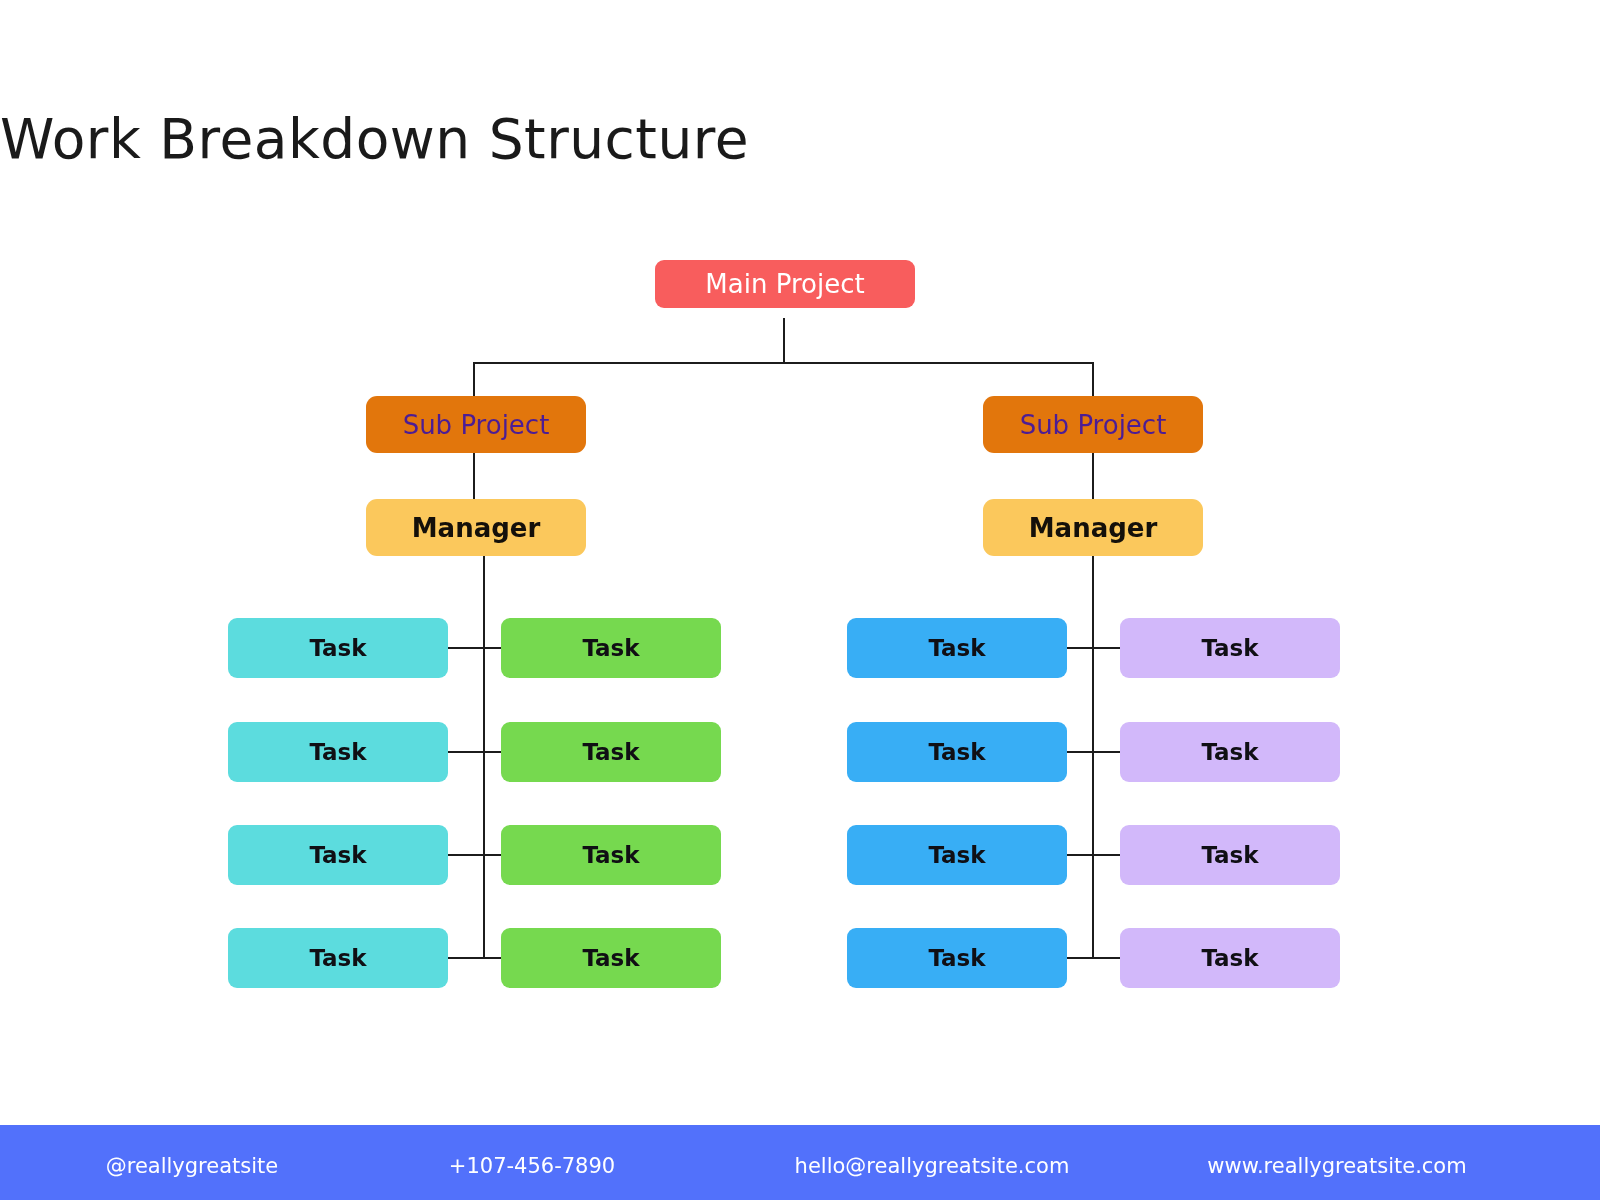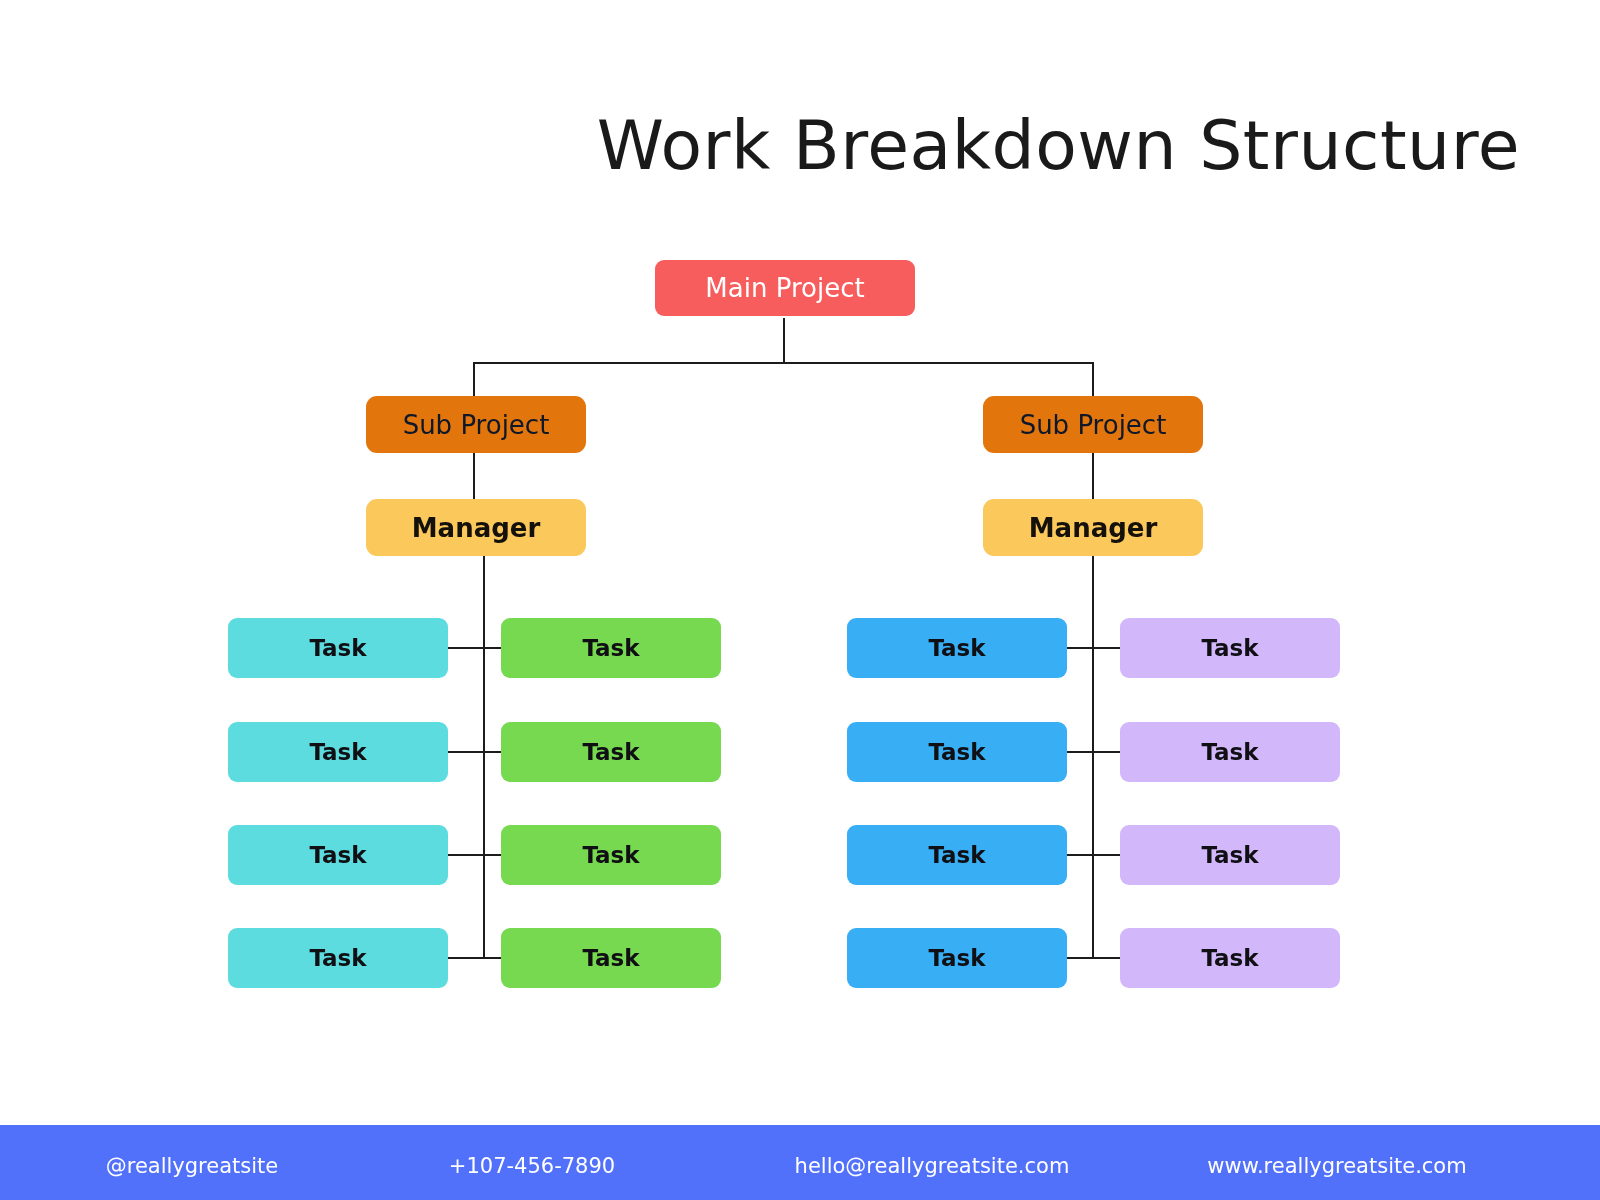--- a/index.html
+++ b/index.html
@@ -19,22 +19,22 @@
     height: 1200px;
     background: #ffffff;
   }
 
   
   .title {
     position: absolute;
     left: 0;
     top: 112px;
     width: 1520px;
-    text-align: right;
-    font-size: 68px;
+    text-align: left;
+    font-size: 55px;
     font-weight: 400;
     color: #1a1a1a;
     letter-spacing: 0.5px;
     line-height: 1;
     white-space: nowrap;
   }
 
   
   #lines {
     position: absolute;
@@ -66,21 +66,21 @@
 
   .node-main {
     background: #F85D5D;
     color: #ffffff;
     font-size: 26px;
     font-weight: 400;
     border-radius: 9px;
   }
   .node-sub {
     background: #E2760C;
-    color: #0f172a;
+    color: #4c1d95;
     font-size: 26px;
     font-weight: 400;
     border-radius: 11px;
   }
   .node-manager {
     background: #FBC85C;
     color: #14100a;
     font-size: 26px;
     font-weight: 700;
     border-radius: 11px;
@@ -148,21 +148,21 @@
     <div class="ln ln-h" style="left:447px; top:751px; width:56px;"></div>
     <div class="ln ln-h" style="left:447px; top:854px; width:56px;"></div>
     <div class="ln ln-h" style="left:447px; top:957px; width:56px;"></div>
 
     <div class="ln ln-h" style="left:1066px; top:647px; width:56px;"></div>
     <div class="ln ln-h" style="left:1066px; top:751px; width:56px;"></div>
     <div class="ln ln-h" style="left:1066px; top:854px; width:56px;"></div>
     <div class="ln ln-h" style="left:1066px; top:957px; width:56px;"></div>
   </div>
 
-  <div class="node node-main" style="left:655px; top:260px; width:260px; height:56px;">
+  <div class="node node-main" style="left:655px; top:260px; width:260px; height:48px;">
     <span class="node-label">Main Project</span>
   </div>
 
   <div class="node node-sub" style="left:366px; top:396px; width:220px; height:57px;">
     <span class="node-label">Sub Project</span>
   </div>
 
   <div class="node node-manager" style="left:366px; top:499px; width:220px; height:57px;">
     <span class="node-label">Manager</span>
   </div>

